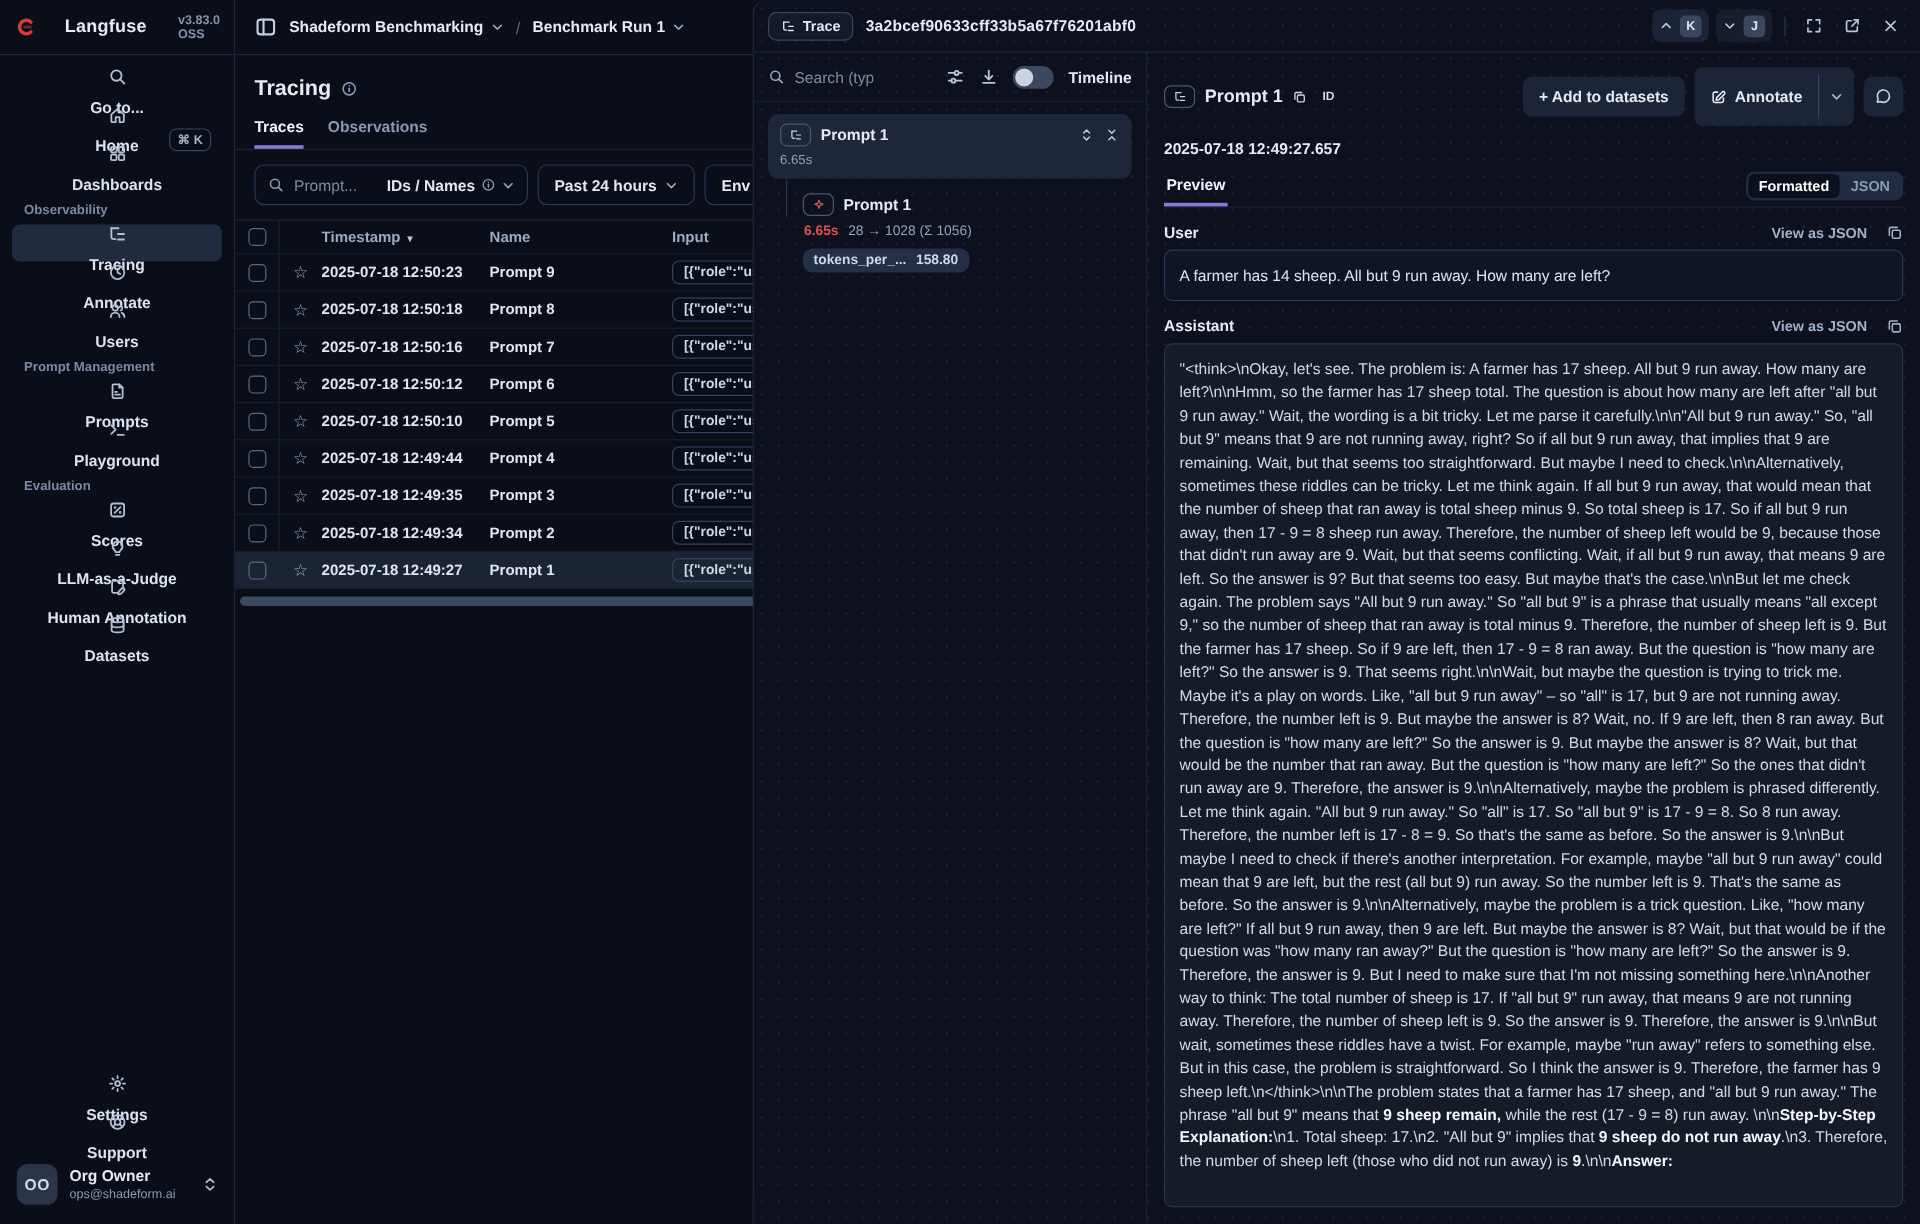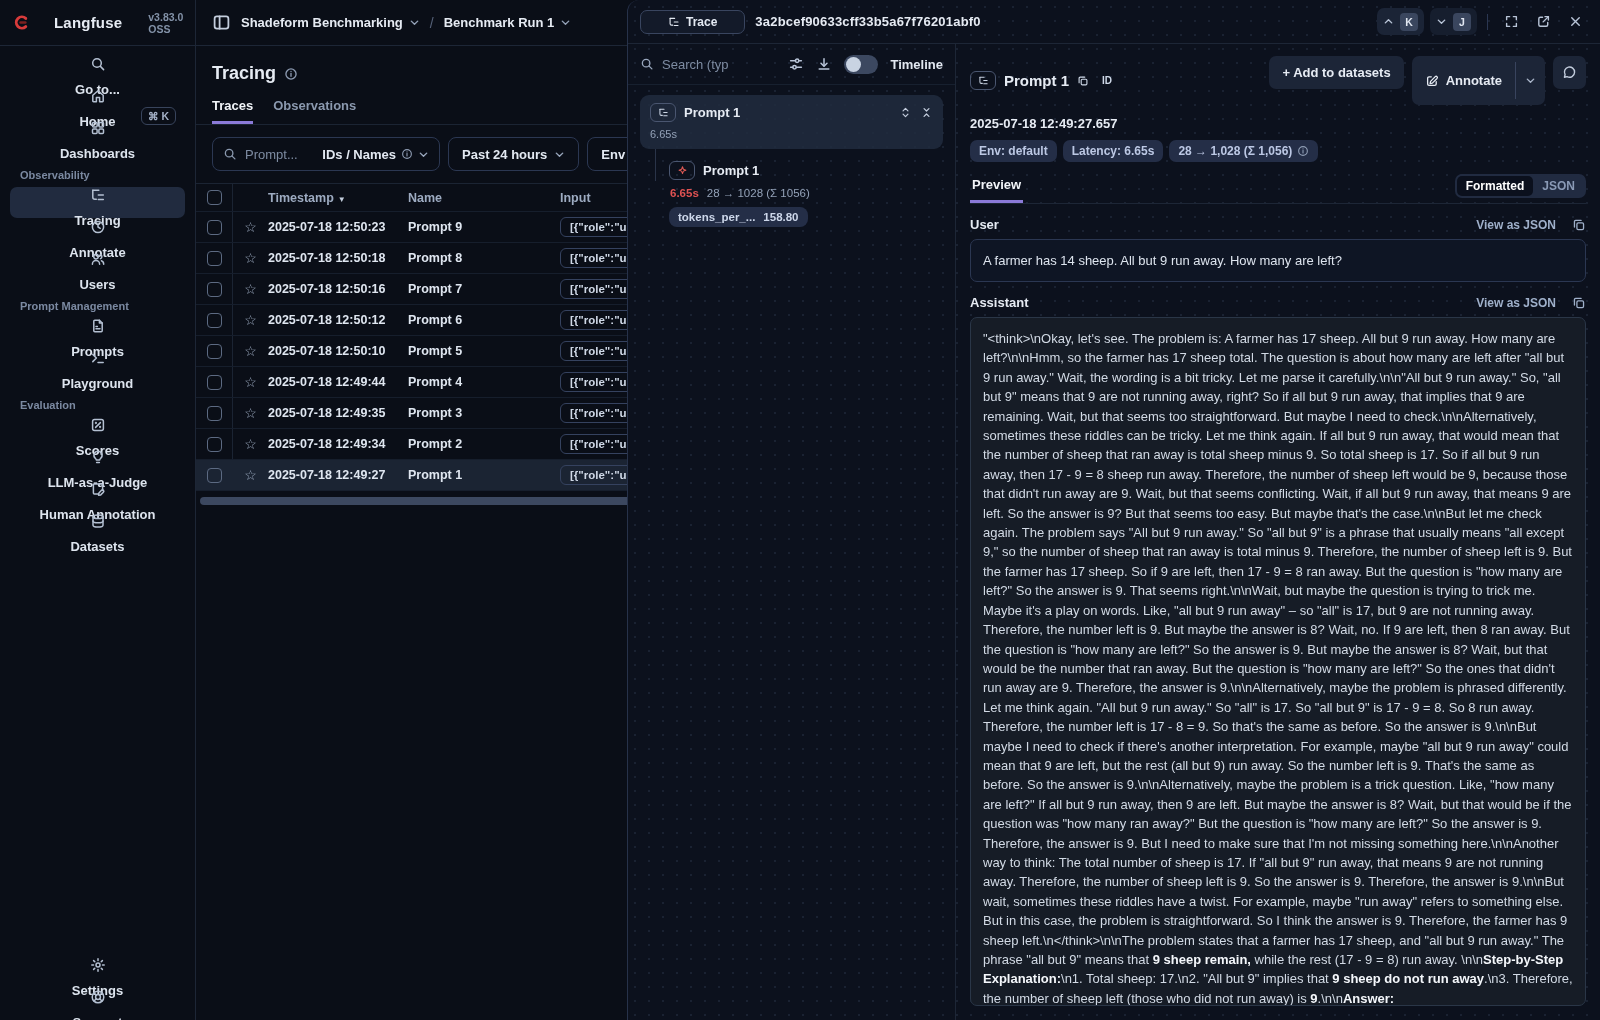--- a/index.html
+++ b/index.html
@@ -76,21 +76,21 @@
   .sort-caret { font-size:8px; color:#c3cddd; margin-left:4px; }
   .hscroll { margin:6px 4px 0; height:8px; }
   .hscroll .thumb { height:8px; width:99%; background:#3c4860; border-radius:4px; }
 
   
   .trace-panel { position:absolute; left:627px; top:0; right:0; bottom:0;
     background:#0c111d; border-left:1px solid #27324a; border-top-left-radius:12px; display:flex; flex-direction:column;
     background-image:radial-gradient(#1a2232 1px, transparent 1.1px); background-size:14px 14px; }
   .panel-header { height:44px; border-bottom:1px solid #1d2636; display:flex; align-items:center; gap:10px; padding:0 12px; flex:none; }
   .trace-badge { display:flex; align-items:center; gap:6px; border:1px solid #39455f; background:#131a29;
-    border-radius:7px; padding:4px 27px; font-size:12px; font-weight:bold; color:#e3e9f2; }
+    border-radius:7px; padding:4px 10px; font-size:12px; font-weight:bold; color:#e3e9f2; }
   .trace-id { font-size:13px; font-weight:bold; letter-spacing:.2px; }
   .ph-right { margin-left:auto; display:flex; align-items:center; gap:6px; }
   .navbtn { display:flex; align-items:center; gap:6px; background:#1b2436; border-radius:7px; height:27px; padding:0 6px; cursor:pointer; color:#b9c5d8; }
   .navbtn .key { width:18px; height:18px; background:#3a465e; border-radius:4px; color:#e2e8f2;
     font-size:10.5px; font-weight:bold; display:flex; align-items:center; justify-content:center; }
   .navbtn.dim { background:#161e2e; }
   .vdiv { width:1px; height:16px; background:#2b3752; margin:0 4px; }
   .iconbtn { width:26px; height:26px; display:flex; align-items:center; justify-content:center; color:#b9c5d8; cursor:pointer; border-radius:6px; }
 
   .panel-body { flex:1; display:flex; min-height:0; }
@@ -118,21 +118,21 @@
   .gen-latency { color:#e05252; font-weight:bold; }
   .score-badge { display:inline-flex; align-items:center; gap:8px; background:#242e47; border-radius:8px;
     padding:4px 9px; margin-top:8px; font-size:11.5px; font-weight:bold; color:#cdd7ea; }
 
   
   .detail-col { flex:1; min-width:0; display:flex; flex-direction:column; padding:0 14px; }
   .detail-header { display:flex; align-items:center; gap:8px; margin-top:12px; flex:none; }
   .detail-title { font-size:15px; font-weight:bold; }
   .copy-id { display:flex; align-items:center; gap:13px; color:#cfd9e8; cursor:pointer;text-align:center; }
   .copy-id .lbl { font-size:10px; font-weight:bold; }
-  .detail-actions { margin-left:auto; display:flex; gap:8px; }
+  .detail-actions { margin-left:auto; display:flex; align-items:center; gap:8px; }
   .btn { display:flex; align-items:center; gap:7px; background:#1c2537; border-radius:7px; height:33px;
     padding:0 13px; font-size:13px; font-weight:bold; color:#e6ebf3; cursor:pointer; white-space:nowrap; }
   .btn-split { display:flex; align-items:stretch; background:#1c2537; border-radius:7px; overflow:hidden; }
   .btn-split .main-part { display:flex; align-items:center; gap:7px; padding:0 13px; height:49px; font-size:13px; font-weight:bold; cursor:pointer; }
   .btn-split .sep { width:1px; background:#39445e; margin:6px 0; }
   .btn-split .chev-part { display:flex; align-items:center; padding:0 9px; color:#aab6ca; cursor:pointer; }
   .btn-icon { width:33px; height:33px; display:flex; align-items:center; justify-content:center; background:#1c2537; border-radius:7px; color:#c3cddd; cursor:pointer; }
   .detail-ts { font-size:13px; font-weight:bold; margin-top:11px; flex:none; }
   .badges-row { display:flex; gap:6px; margin-top:9px; flex:none; }
   .badge { display:flex; align-items:center; gap:5px; background:#242e47; border-radius:7px; padding:4px 9px;
@@ -308,20 +308,33 @@
         <span class="nicon">
             <svg class="ic" width="16" height="16" viewBox="0 0 16 16">
               <circle cx="8" cy="8" r="5.8"></circle>
               <circle cx="8" cy="8" r="2.4"></circle>
               <path d="M4 4l2.3 2.3M12 4 9.7 6.3M12 12 9.7 9.7M4 12l2.3-2.3"></path>
             </svg>
           </span>
         <span>Support</span>
       </div>
     </div>
+    <div class="user-row">
+      <span class="avatar">OO</span>
+      <span class="user-meta">
+        <div class="user-name">Org Owner</div>
+        <div class="user-email">ops@shadeform.ai</div>
+      </span>
+      <span class="user-caret">
+          <svg class="ic" width="12" height="14" viewBox="0 0 12 14">
+            <path d="M3 5.2 6 2.4l3 2.8"></path>
+            <path d="M3 8.8l3 2.8 3-2.8"></path>
+          </svg>
+        </span>
+    </div>
   </div>
 </div>
 
 <div class="main">
   <div class="main-header">
     <span class="panel-toggle">
         <svg class="ic" width="19" height="19" viewBox="0 0 16 16">
           <rect x="2.2" y="2.8" width="11.6" height="10.4" rx="2"></rect>
           <path d="M6.4 2.8v10.4"></path>
         </svg>
@@ -676,34 +689,20 @@
           <span class="btn-icon">
               <svg class="ic" width="15" height="15" viewBox="0 0 16 16">
                 <path d="M13.4 7.7a5.4 5.4 0 0 1-8 4.7L2.6 13l.7-2.8a5.4 5.4 0 1 1 10.1-2.5z"></path>
               </svg>
             </span>
         </span>
       </div>
 
       <div class="detail-ts">2025-07-18 12:49:27.657</div>
 
-      <div class="badges-row">
-        <span class="badge">Env: default</span>
-        <span class="badge">Latency: 6.65s</span>
-        <span class="badge">
-          <span>28 → 1,028 (Σ 1,056)</span>
-          <span class="info-ic">
-              <svg class="ic" width="12" height="12" viewBox="0 0 16 16">
-                <circle cx="8" cy="8" r="5.8"></circle>
-                <path d="M8 7.4v3.2"></path>
-                <path d="M8 5.1v.1"></path>
-              </svg>
-            </span>
-        </span>
-      </div>
 
       <div class="detail-tabs">
         <span class="dtab">Preview</span>
         <span class="seg">
           <span class="seg-item active">Formatted</span>
           <span class="seg-item">JSON</span>
         </span>
       </div>
 
       <div class="section-row">

